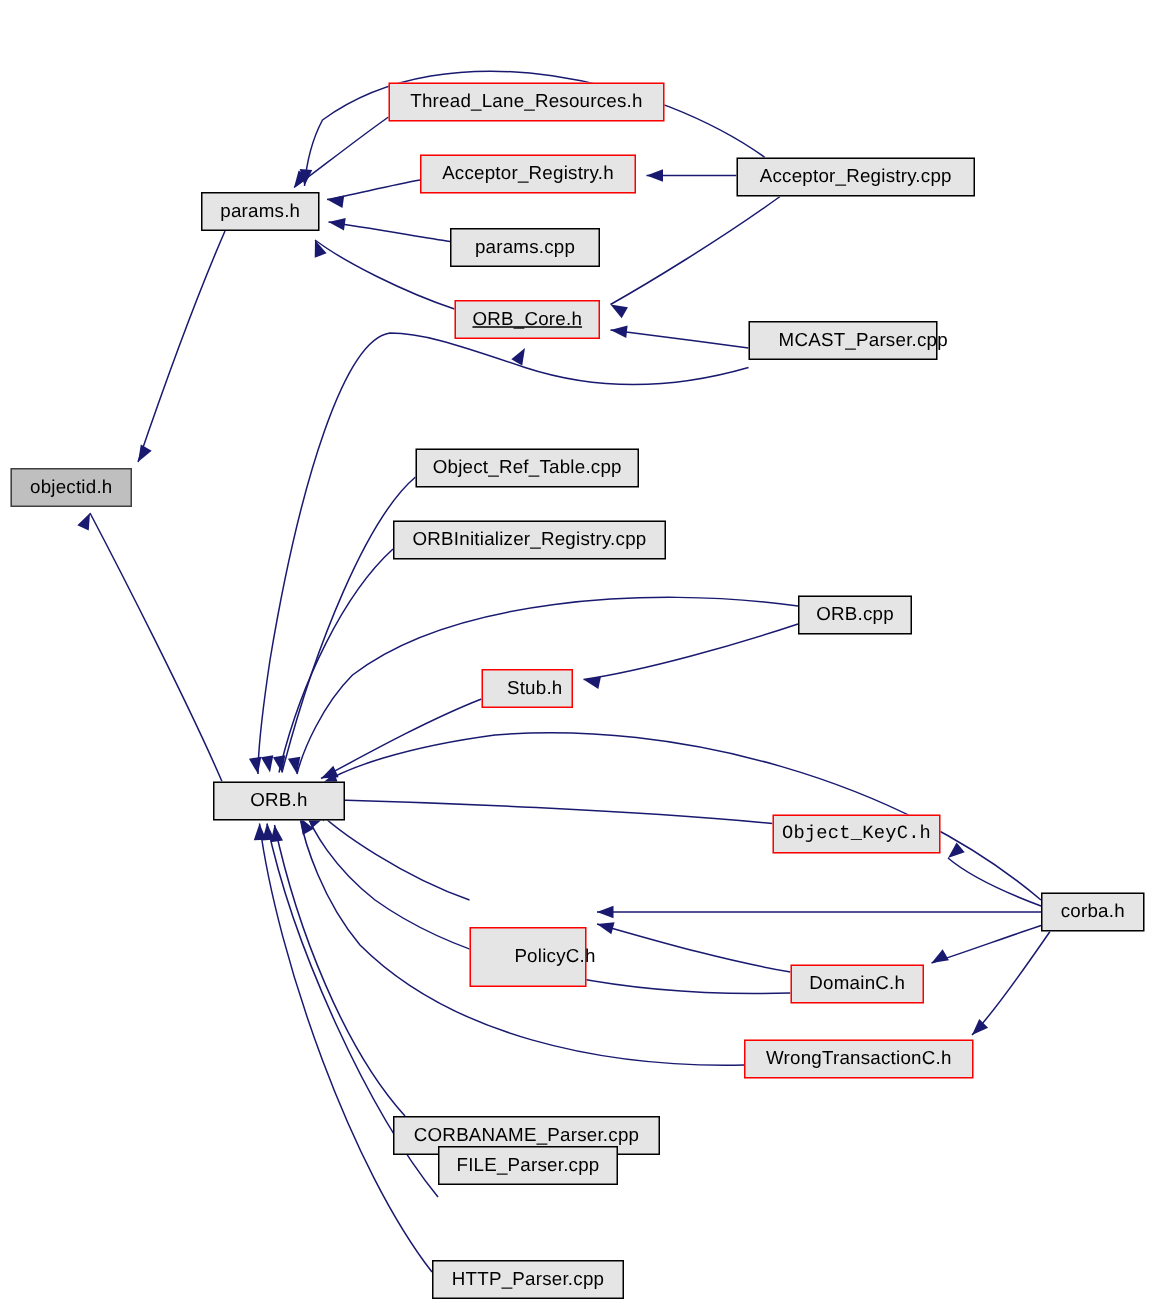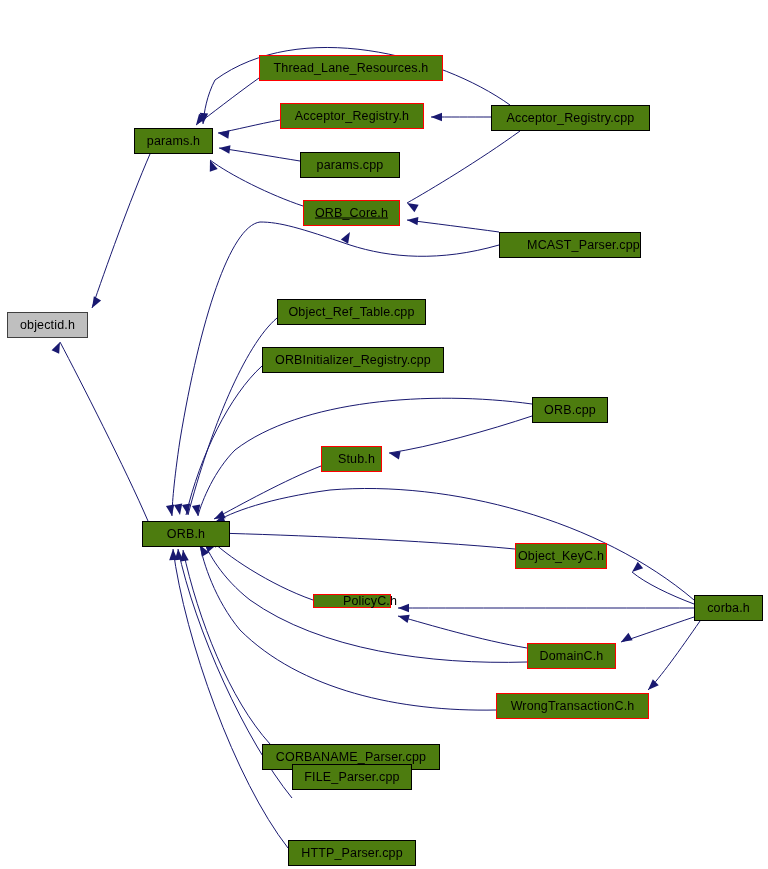--- a/index.html
+++ b/index.html
@@ -26,21 +26,21 @@
     height: 869px;
     pointer-events: none;
   }
   .gnode {
     position: absolute;
     box-sizing: border-box;
     display: flex;
     align-items: center;
     justify-content: center;
     border: 1px solid #000000;
-    background: #4d7c0f;
+    background: #e5e5e5;
     color: #000000;
     font-size: 12.5px;
     line-height: 1;
     letter-spacing: 0.15px;
     white-space: nowrap;
     font-family: "Liberation Sans", sans-serif;
   }
   .gnode.red {
     border-color: #ff0000;
   }
@@ -139,42 +139,42 @@
       </div>
       <div class="gnode" style="left: 491px; top: 105px; width: 159px; height: 26px;">
         <span class="gnode-label">Acceptor_Registry.cpp</span>
       </div>
       <div class="gnode" style="left: 300px; top: 152px; width: 100px; height: 26px;">
         <span class="gnode-label">params.cpp</span>
       </div>
       <div class="gnode red" style="left: 303px; top: 200px; width: 97px; height: 26px; text-decoration: underline;">
         <span class="gnode-label">ORB_Core.h</span>
       </div>
-      <div class="gnode" style="left: 499px; top: 232px; width: 142px; height: 26px; padding-left: 27px;">
+      <div class="gnode" style="left: 499px; top: 214px; width: 126px; height: 26px; padding-left: 27px;">
         <span class="gnode-label">MCAST_Parser.cpp</span>
       </div>
       <div class="gnode" style="left: 277px; top: 299px; width: 149px; height: 26px;">
         <span class="gnode-label">Object_Ref_Table.cpp</span>
       </div>
       <div class="gnode" style="left: 262px; top: 347px; width: 182px; height: 26px;">
         <span class="gnode-label">ORBInitializer_Registry.cpp</span>
       </div>
       <div class="gnode" style="left: 532px; top: 397px; width: 76px; height: 26px;">
         <span class="gnode-label">ORB.cpp</span>
       </div>
       <div class="gnode red" style="left: 321px; top: 446px; width: 61px; height: 26px; justify-content: flex-end;">
         <span class="gnode-label">Stub.h</span>
       </div>
       <div class="gnode" style="left: 142px; top: 521px; width: 88px; height: 26px;">
         <span class="gnode-label">ORB.h</span>
       </div>
-      <div class="gnode red" style="left: 515px; top: 543px; width: 92px; height: 26px;">
+      <div class="gnode red" style="left: 515px; top: 543px; width: 112px; height: 26px; font-family: Liberation Mono, monospace;">
         <span class="gnode-label">Object_KeyC.h</span>
       </div>
-      <div class="gnode red" style="left: 313px; top: 594px; width: 78px; height: 14px; padding-left: 36px;">
+      <div class="gnode red" style="left: 313px; top: 618px; width: 78px; height: 40px; padding-left: 36px;">
         <span class="gnode-label">PolicyC.h</span>
       </div>
       <div class="gnode" style="left: 694px; top: 595px; width: 69px; height: 26px;">
         <span class="gnode-label">corba.h</span>
       </div>
       <div class="gnode red" style="left: 527px; top: 643px; width: 89px; height: 26px;">
         <span class="gnode-label">DomainC.h</span>
       </div>
       <div class="gnode red" style="left: 496px; top: 693px; width: 153px; height: 26px;">
         <span class="gnode-label">WrongTransactionC.h</span>

